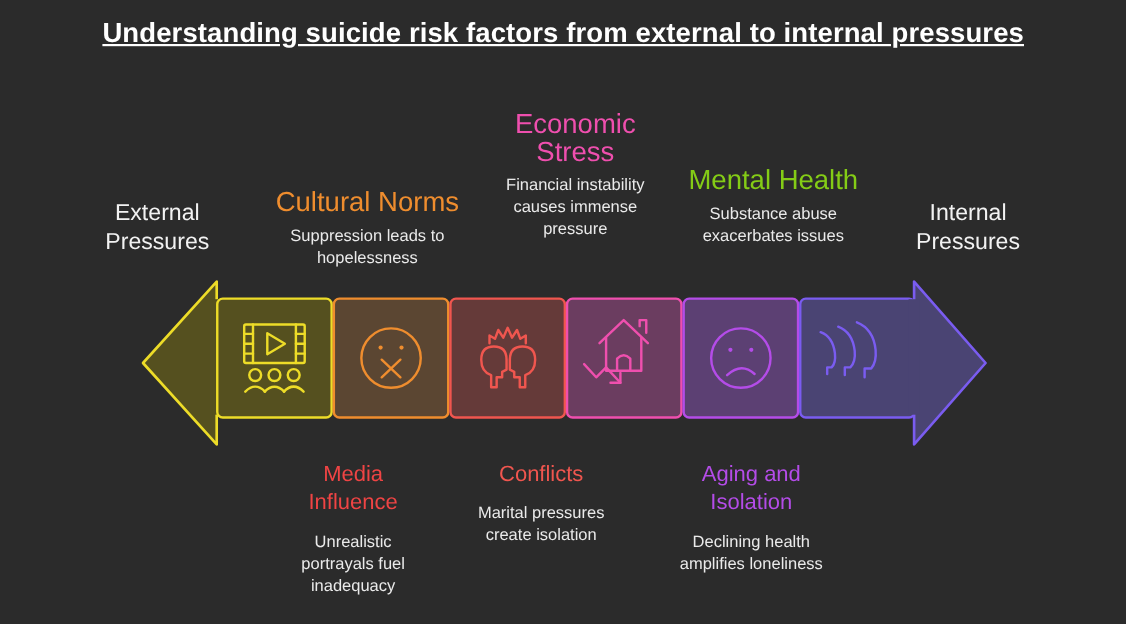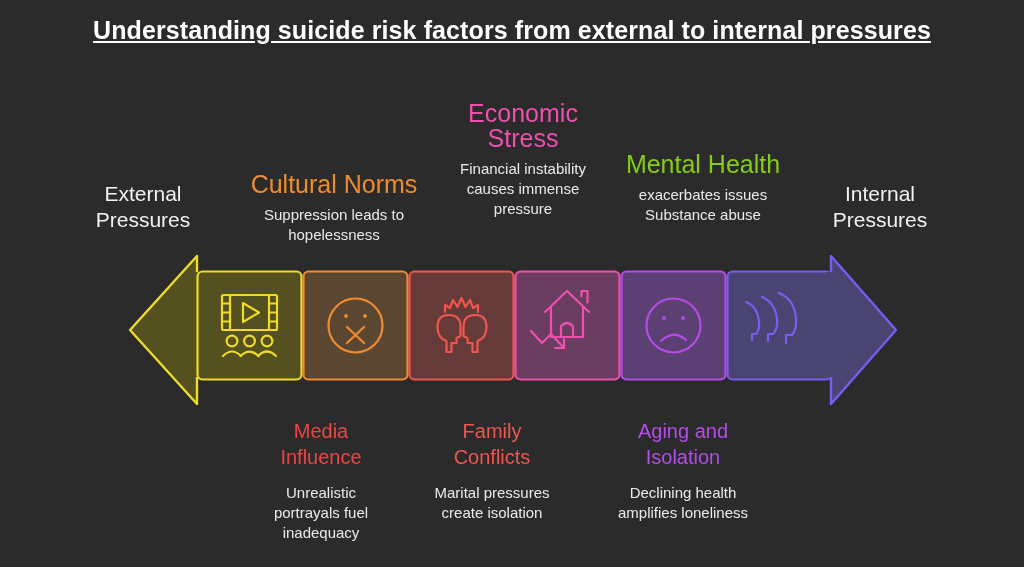--- a/index.html
+++ b/index.html
@@ -206,40 +206,39 @@
       <div>causes immense</div>
       <div>pressure</div>
     </div>
   </div>
 
   <div class="callout top-3">
     <div class="c-title" style="color: #84cc16;">
       <div>Mental Health</div>
     </div>
     <div class="c-desc">
+      <div>Substance abuse</div>
       <div>exacerbates issues</div>
-      <div>Substance abuse</div>
     </div>
   </div>
 
   <div class="callout bot-1">
     <div class="c-title" style="color: #ef4444;">
       <div>Media</div>
       <div>Influence</div>
     </div>
     <div class="c-desc">
       <div>Unrealistic</div>
       <div>portrayals fuel</div>
       <div>inadequacy</div>
     </div>
   </div>
 
   <div class="callout bot-2">
     <div class="c-title" style="color: rgb(240, 86, 79);">
-      <div>Family</div>
       <div>Conflicts</div>
     </div>
     <div class="c-desc">
       <div>Marital pressures</div>
       <div>create isolation</div>
     </div>
   </div>
 
   <div class="callout bot-3">
     <div class="c-title" style="color: rgb(180, 76, 232);">

